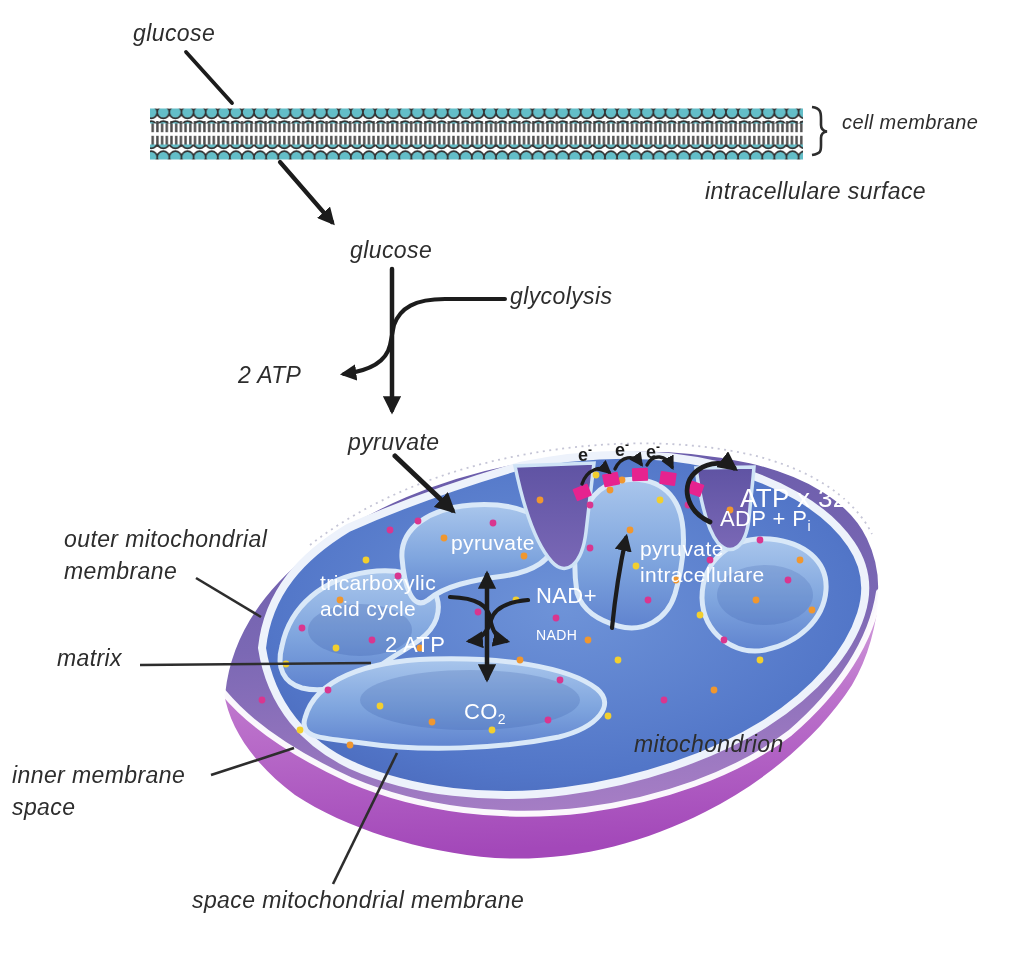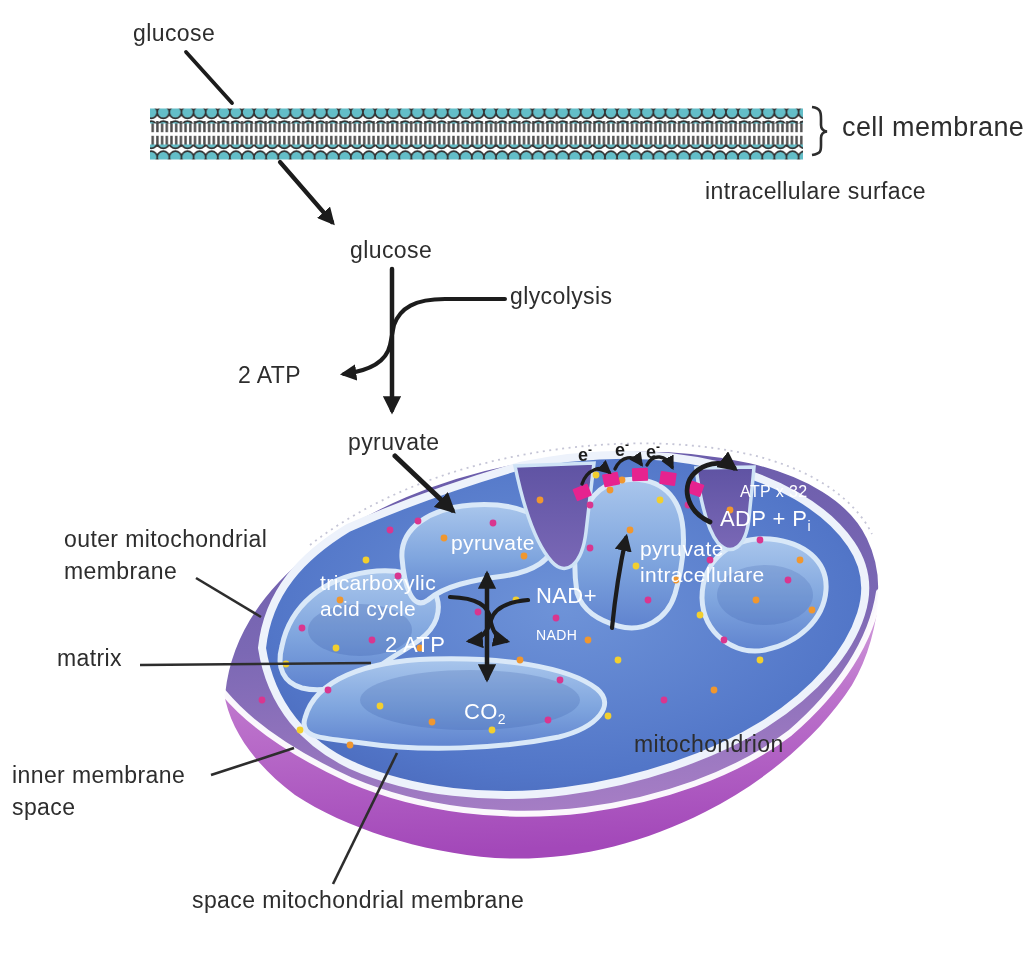--- a/index.html
+++ b/index.html
@@ -2,23 +2,23 @@
 <html><head>
 <meta charset="utf-8">
 <style>
   html,body{margin:0;padding:0;background:#ffffff;}
   #stage{
     position:relative;width:1024px;height:953px;background:#ffffff;overflow:hidden;
     font-family:"Liberation Sans", sans-serif;
   }
   .lbl{
     position:absolute;color:var(--text-dark,#2d2d2d);font-size:23px;
-    letter-spacing:.4px;line-height:1.38;white-space:nowrap;
+    letter-spacing:.4px;line-height:1.38;white-space:nowrap;font-style:italic;
   }
-  .lbl.big{font-size:27px;}
+  .lbl.big{font-size:20px;}
   .wlbl{
     position:absolute;color:var(--text-white,#ffffff);font-size:21px;
     letter-spacing:.4px;line-height:1.25;white-space:nowrap;
   }
   .wlbl sub{font-size:14px;}
   .elec{position:absolute;color:#1c1c1c;font-size:18px;font-weight:bold;white-space:nowrap;}
   .elec sup{font-size:12px;}
   sub{vertical-align:-5px;}
   svg{position:absolute;left:0;top:0;}
 </style>
@@ -221,20 +221,20 @@
     <div>acid cycle</div>
   </div>
   <div class="wlbl" style="left:536px;top:582px;font-size:22px">NAD+</div>
   <div class="wlbl" style="left:536px;top:627px;font-size:14px">NADH</div>
   <div class="wlbl" style="left:385px;top:631px;font-size:22px">2 ATP</div>
   <div class="wlbl" style="left:464px;top:698px;font-size:22px"><span>CO</span><sub>2</sub></div>
   <div class="wlbl" style="left:640px;top:536px">
     <div>pyruvate</div>
     <div>intracellulare</div>
   </div>
-  <div class="wlbl" style="left:740px;top:482px;font-size:16px">ATP x 32</div>
+  <div class="wlbl" style="left:740px;top:482px;font-size:26px">ATP x 32</div>
   <div class="wlbl" style="left:720px;top:505px;font-size:22px"><span>ADP + P</span><sub>i</sub></div>
 
   <div class="elec" style="left:578px;top:443px"><span>e</span><sup>-</sup></div>
   <div class="elec" style="left:615px;top:438px"><span>e</span><sup>-</sup></div>
   <div class="elec" style="left:646px;top:440px"><span>e</span><sup>-</sup></div>
 
 </div>
 
 </body></html>

